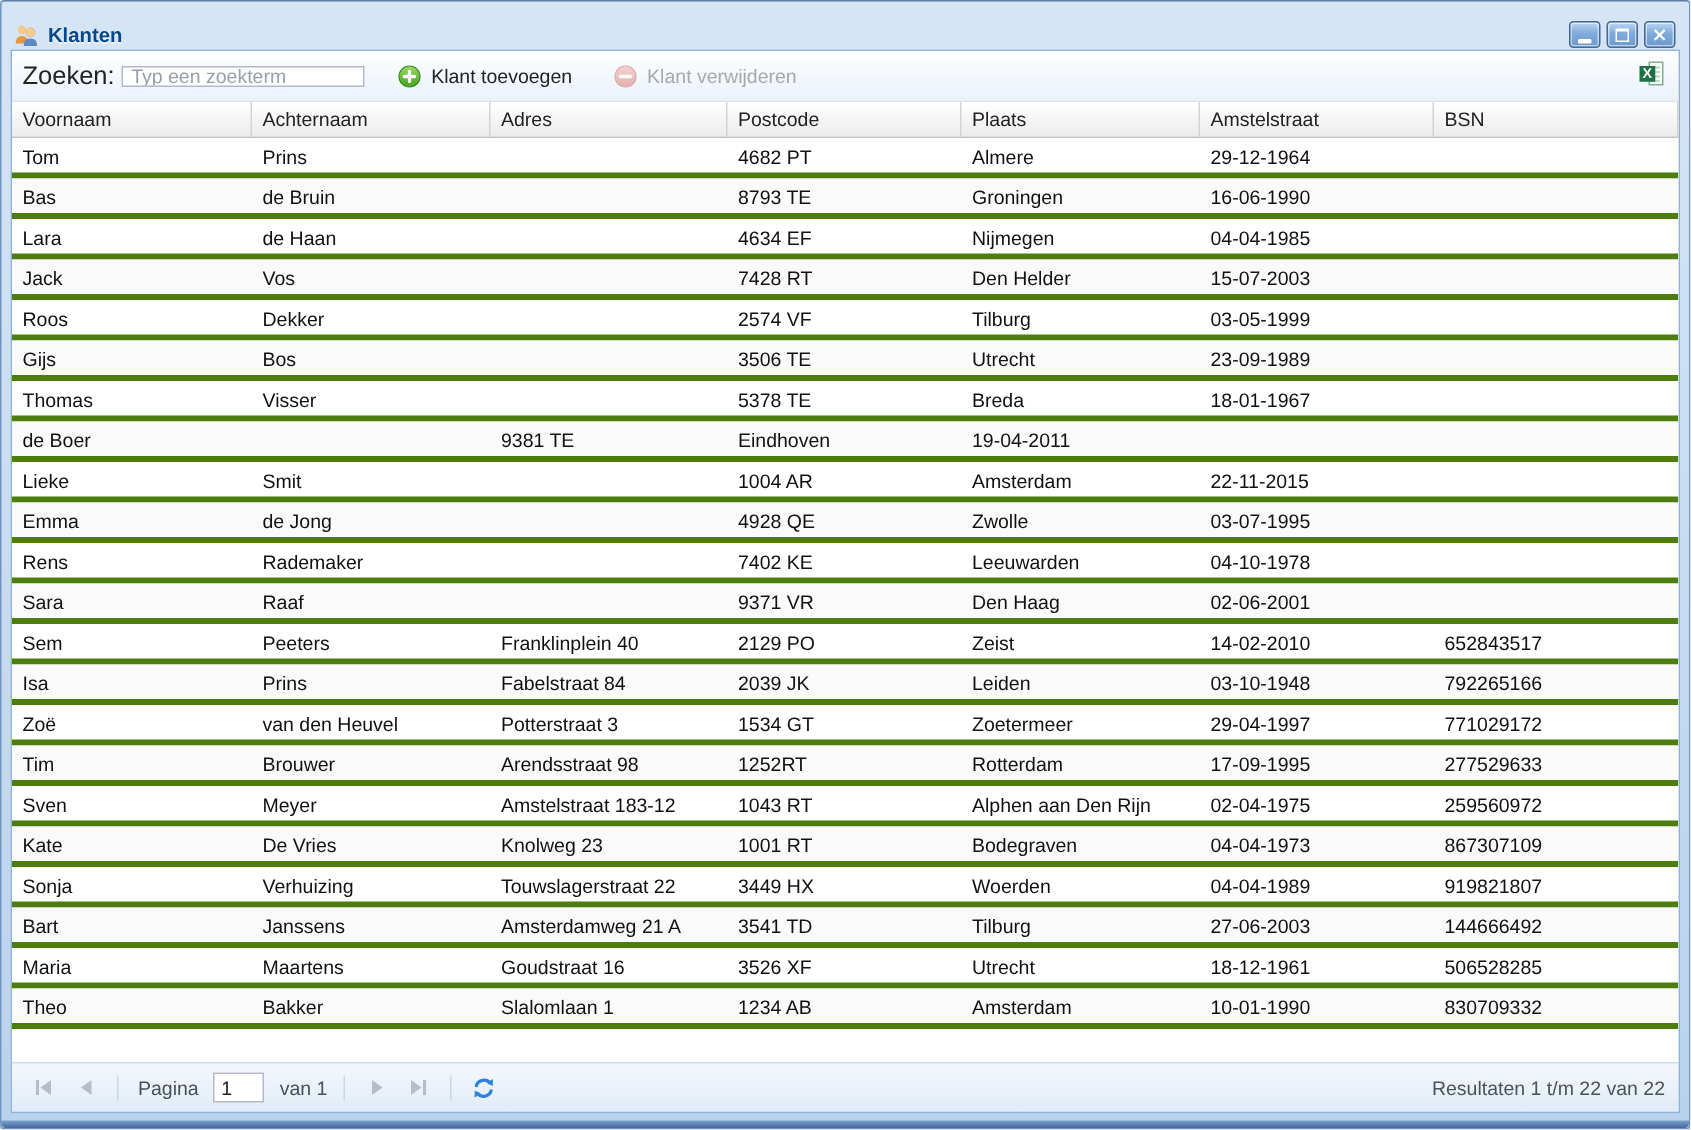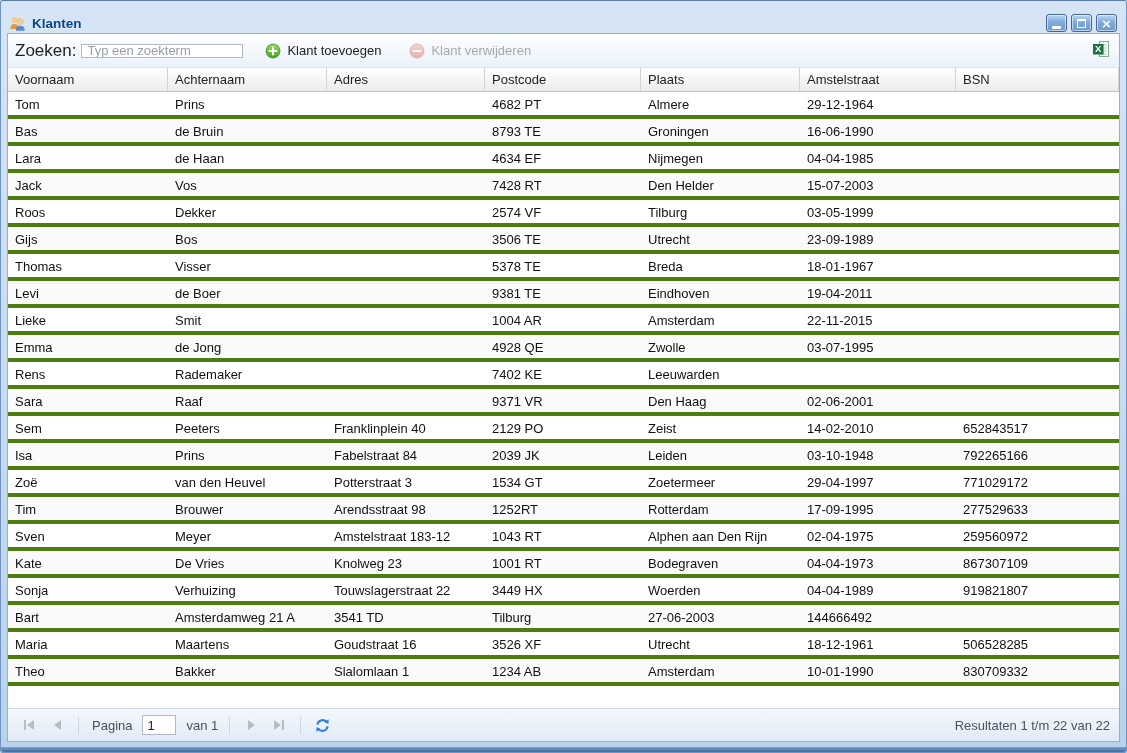--- a/index.html
+++ b/index.html
@@ -216,21 +216,20 @@
         <div class="row">
           <div class="cell">Thomas</div>
           <div class="cell">Visser</div>
           <div class="cell"></div>
           <div class="cell">5378 TE</div>
           <div class="cell">Breda</div>
           <div class="cell">18-01-1967</div>
           <div class="cell"></div>
         </div>
         <div class="row">
-          <div class="cell">Levi</div>
           <div class="cell">de Boer</div>
           <div class="cell"></div>
           <div class="cell">9381 TE</div>
           <div class="cell">Eindhoven</div>
           <div class="cell">19-04-2011</div>
           <div class="cell"></div>
         </div>
         <div class="row">
           <div class="cell">Lieke</div>
           <div class="cell">Smit</div>
@@ -248,20 +247,21 @@
           <div class="cell">Zwolle</div>
           <div class="cell">03-07-1995</div>
           <div class="cell"></div>
         </div>
         <div class="row">
           <div class="cell">Rens</div>
           <div class="cell">Rademaker</div>
           <div class="cell"></div>
           <div class="cell">7402 KE</div>
           <div class="cell">Leeuwarden</div>
+          <div class="cell">04-10-1978</div>
           <div class="cell"></div>
         </div>
         <div class="row">
           <div class="cell">Sara</div>
           <div class="cell">Raaf</div>
           <div class="cell"></div>
           <div class="cell">9371 VR</div>
           <div class="cell">Den Haag</div>
           <div class="cell">02-06-2001</div>
           <div class="cell"></div>
@@ -324,20 +324,21 @@
           <div class="cell">Sonja</div>
           <div class="cell">Verhuizing</div>
           <div class="cell">Touwslagerstraat 22</div>
           <div class="cell">3449 HX</div>
           <div class="cell">Woerden</div>
           <div class="cell">04-04-1989</div>
           <div class="cell">919821807</div>
         </div>
         <div class="row">
           <div class="cell">Bart</div>
+          <div class="cell">Janssens</div>
           <div class="cell">Amsterdamweg 21 A</div>
           <div class="cell">3541 TD</div>
           <div class="cell">Tilburg</div>
           <div class="cell">27-06-2003</div>
           <div class="cell">144666492</div>
         </div>
         <div class="row">
           <div class="cell">Maria</div>
           <div class="cell">Maartens</div>
           <div class="cell">Goudstraat 16</div>

